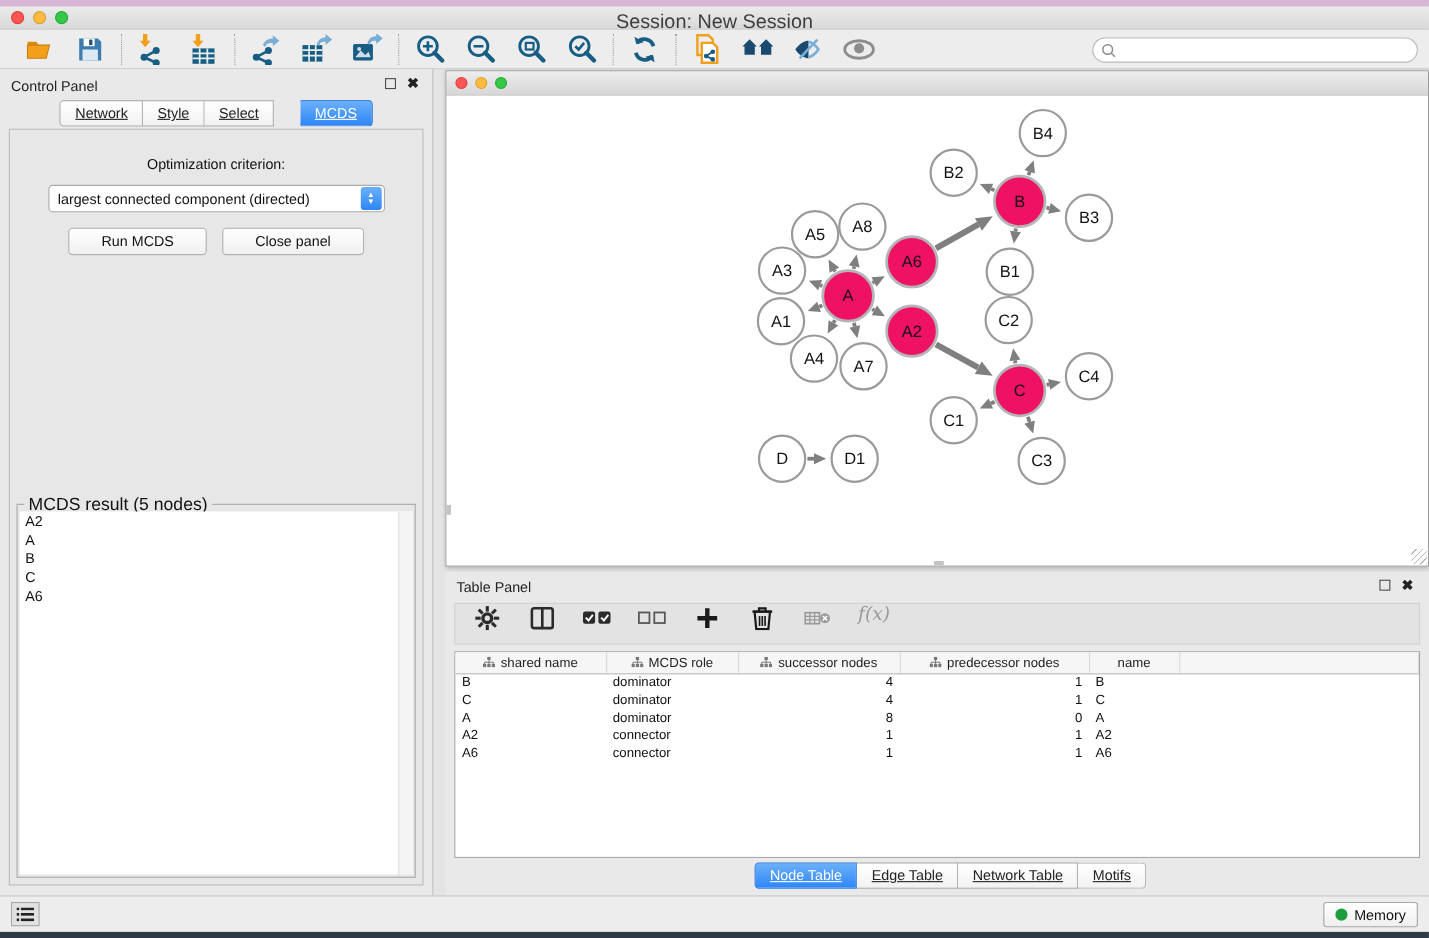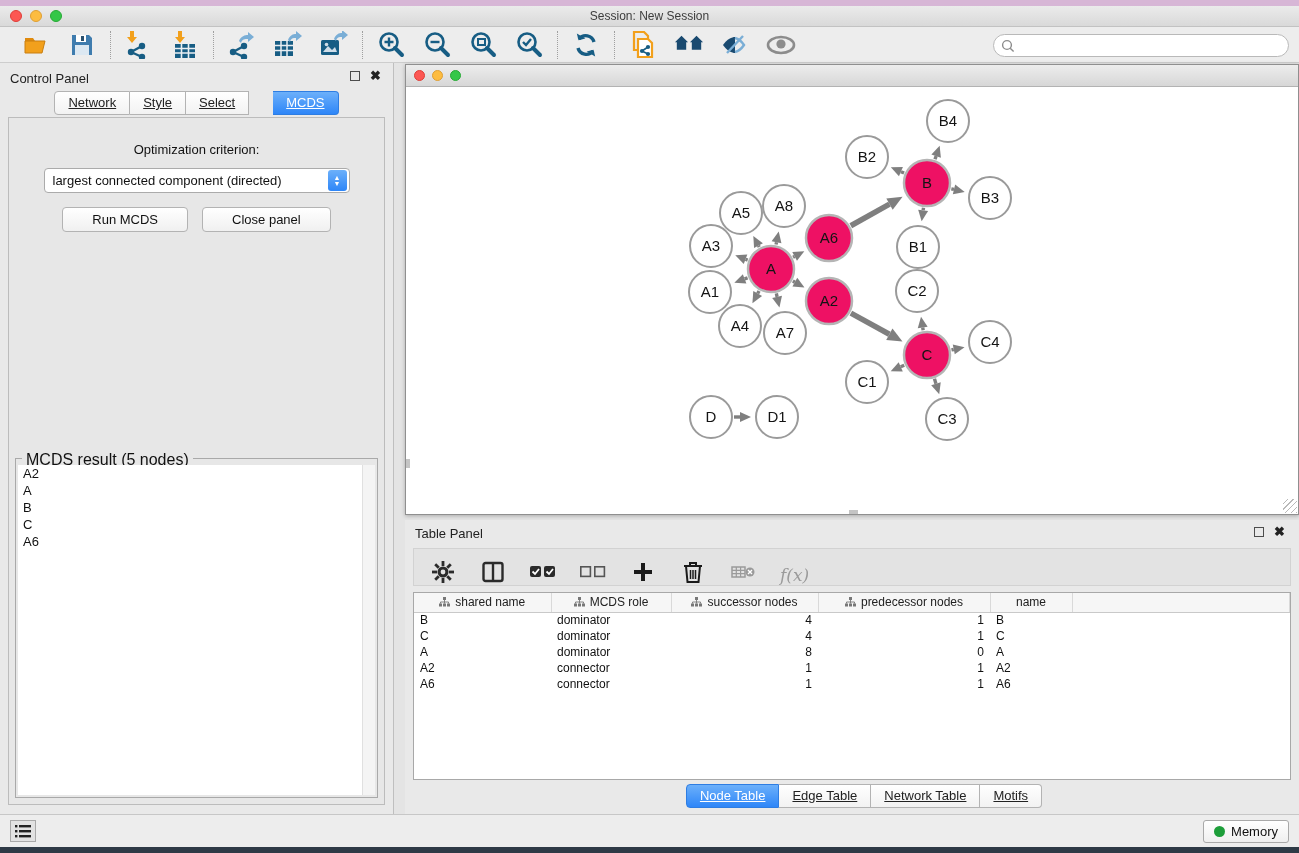--- a/index.html
+++ b/index.html
@@ -8,21 +8,21 @@
          font-family:"Liberation Sans", sans-serif; color:#1a1a1a; }
 
   
   .wall-top { position:absolute; top:0; left:0; right:0; height:6px; background:#d7b6d6; }
   .wall-bottom { position:absolute; bottom:0; left:0; right:0; height:6px; background:#2e3a46; }
 
   
   .titlebar { position:absolute; top:6px; left:0; right:0; height:21px;
               background:linear-gradient(#ebebeb,#d9d9d9); border-bottom:1px solid #c2c2c2; }
   .titlebar .title { position:absolute; left:0; right:0; top:3px; text-align:center;
-                     font-size:12px; color:#3d3d3d; }
+                     font-size:18px; color:#3d3d3d; }
   .lights { position:absolute; left:10px; top:4px; display:flex; gap:8px; }
   .light { width:12px; height:12px; border-radius:50%; }
   .light.red { background:#fc5753; border:1px solid #df3e38; }
   .light.yellow { background:#fdbc40; border:1px solid #de9f34; }
   .light.green { background:#34c748; border:1px solid #27aa35; }
   .lights.small { gap:7px; }
   .lights.small .light { width:11px; height:11px; }
 
   
   .toolbar { position:absolute; top:27px; left:0; right:0; height:36px; background:#ededed;
@@ -88,21 +88,21 @@
     background:repeating-linear-gradient(135deg, transparent 0 3px, #b9b9b9 3px 4px); }
   .edge-tick-left { position:absolute; left:0; top:372px; width:4px; height:9px; background:#c4c4c4; }
   .edge-tick-bottom { position:absolute; left:443px; bottom:0; width:9px; height:4px; background:#c4c4c4; }
 
   
   .table-panel { position:absolute; left:405px; top:520px; width:894px; height:295px; background:#e9e9e9; }
   .tp-head { position:relative; height:26px; }
   .tp-head .panel-title { position:absolute; left:10px; top:6px; font-size:13px; color:#222; }
   .tp-head .head-icons { position:absolute; right:14px; top:7px; display:flex; gap:10px; align-items:center; }
   .tp-toolbar { margin:2px 8px 0; height:38px; background:#e3e3e3; border:1px solid #d2d2d2;
-                display:flex; align-items:flex-end; gap:24px; padding-left:16px; }
+                display:flex; align-items:flex-start; gap:24px; padding-left:16px; }
   .tp-toolbar .tb-btn { width:26px; height:26px; }
   .fx-label { font-family:"DejaVu Serif", serif; font-style:italic; font-size:17px; color:#9a9a9a; }
 
   .table-wrap { position:absolute; left:8px; right:8px; top:72px; bottom:35px; background:#fff;
                 border:1px solid #a8a8a8; overflow:hidden; }
   table.node-table { border-collapse:collapse; width:100%; table-layout:fixed; }
   table.node-table th { height:19px; background:#f6f6f6; border-bottom:1px solid #c9c9c9;
                         border-right:1px solid #d9d9d9; font-size:12px; font-weight:normal; color:#222; }
   table.node-table th .th-inner { display:flex; align-items:center; justify-content:center; gap:5px; }
   table.node-table td { height:16px; font-size:12px; color:#111; padding:0 6px; white-space:nowrap; }

